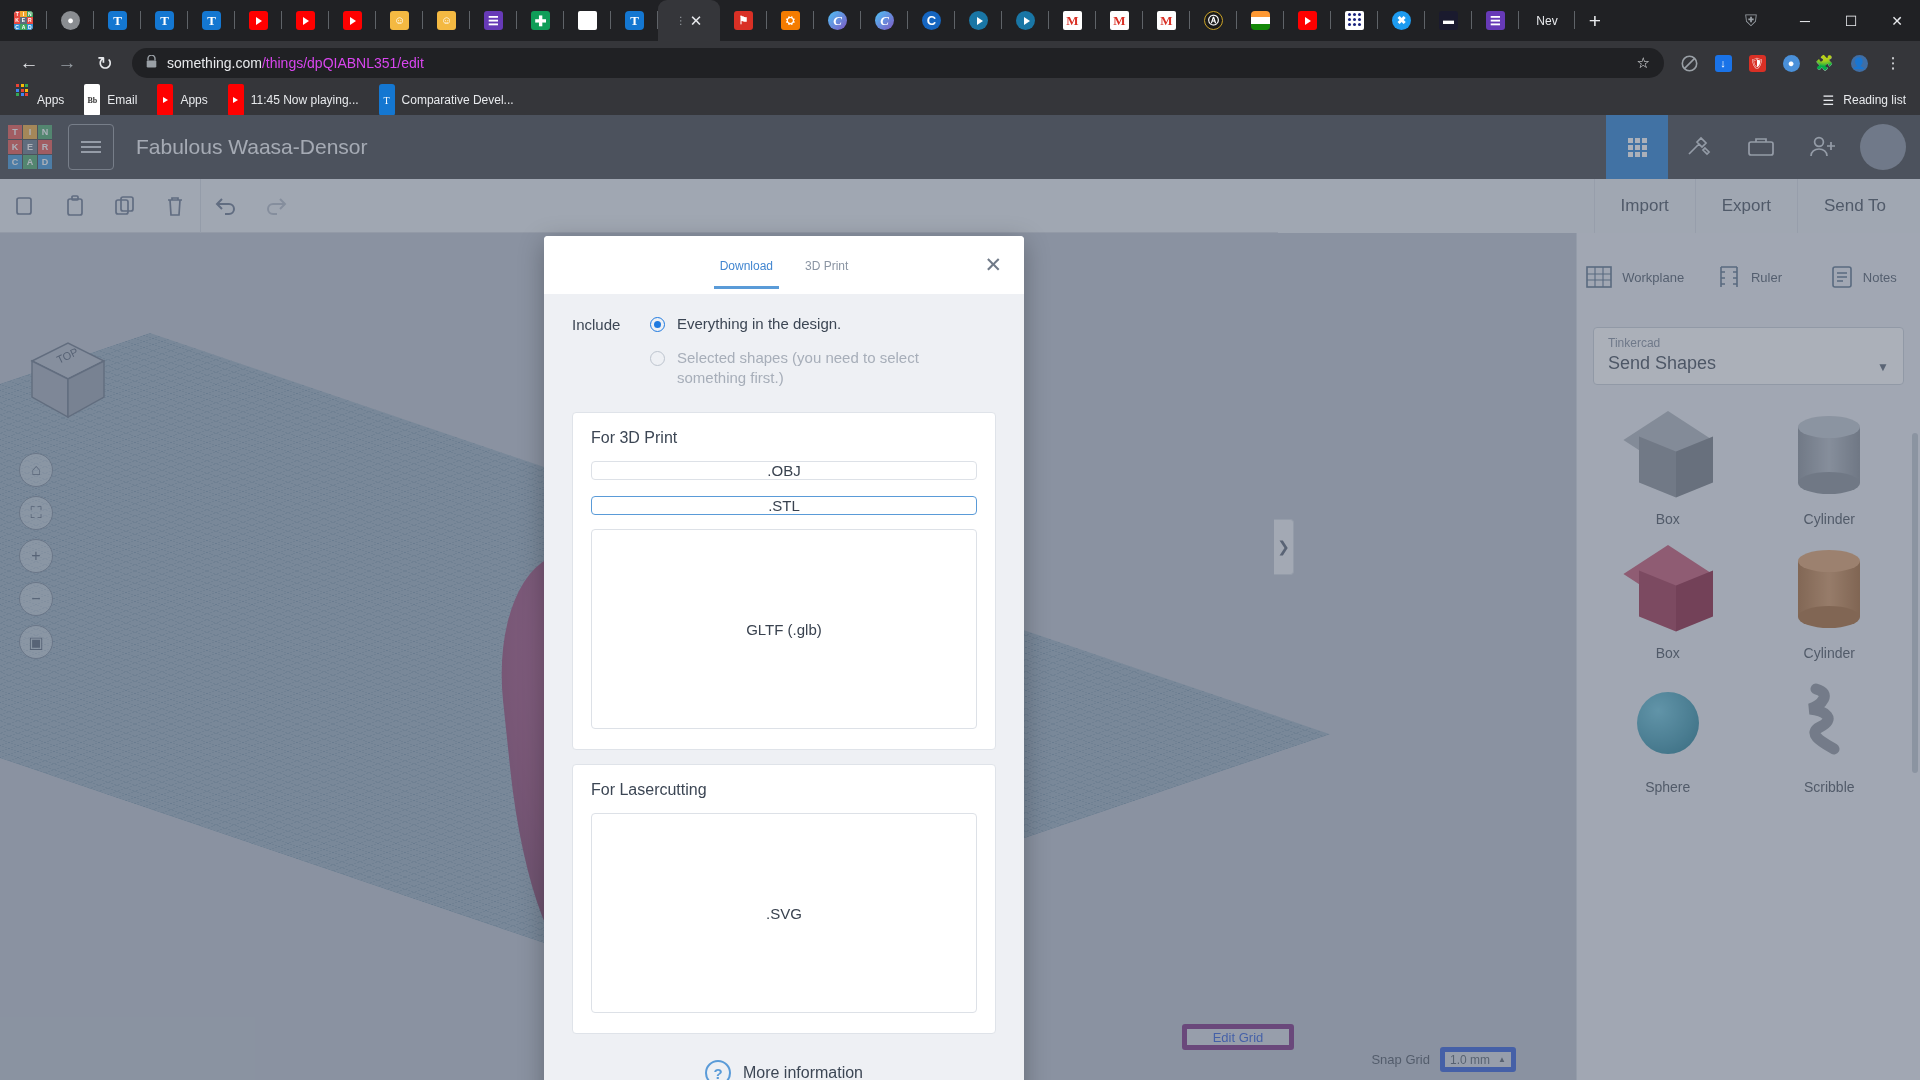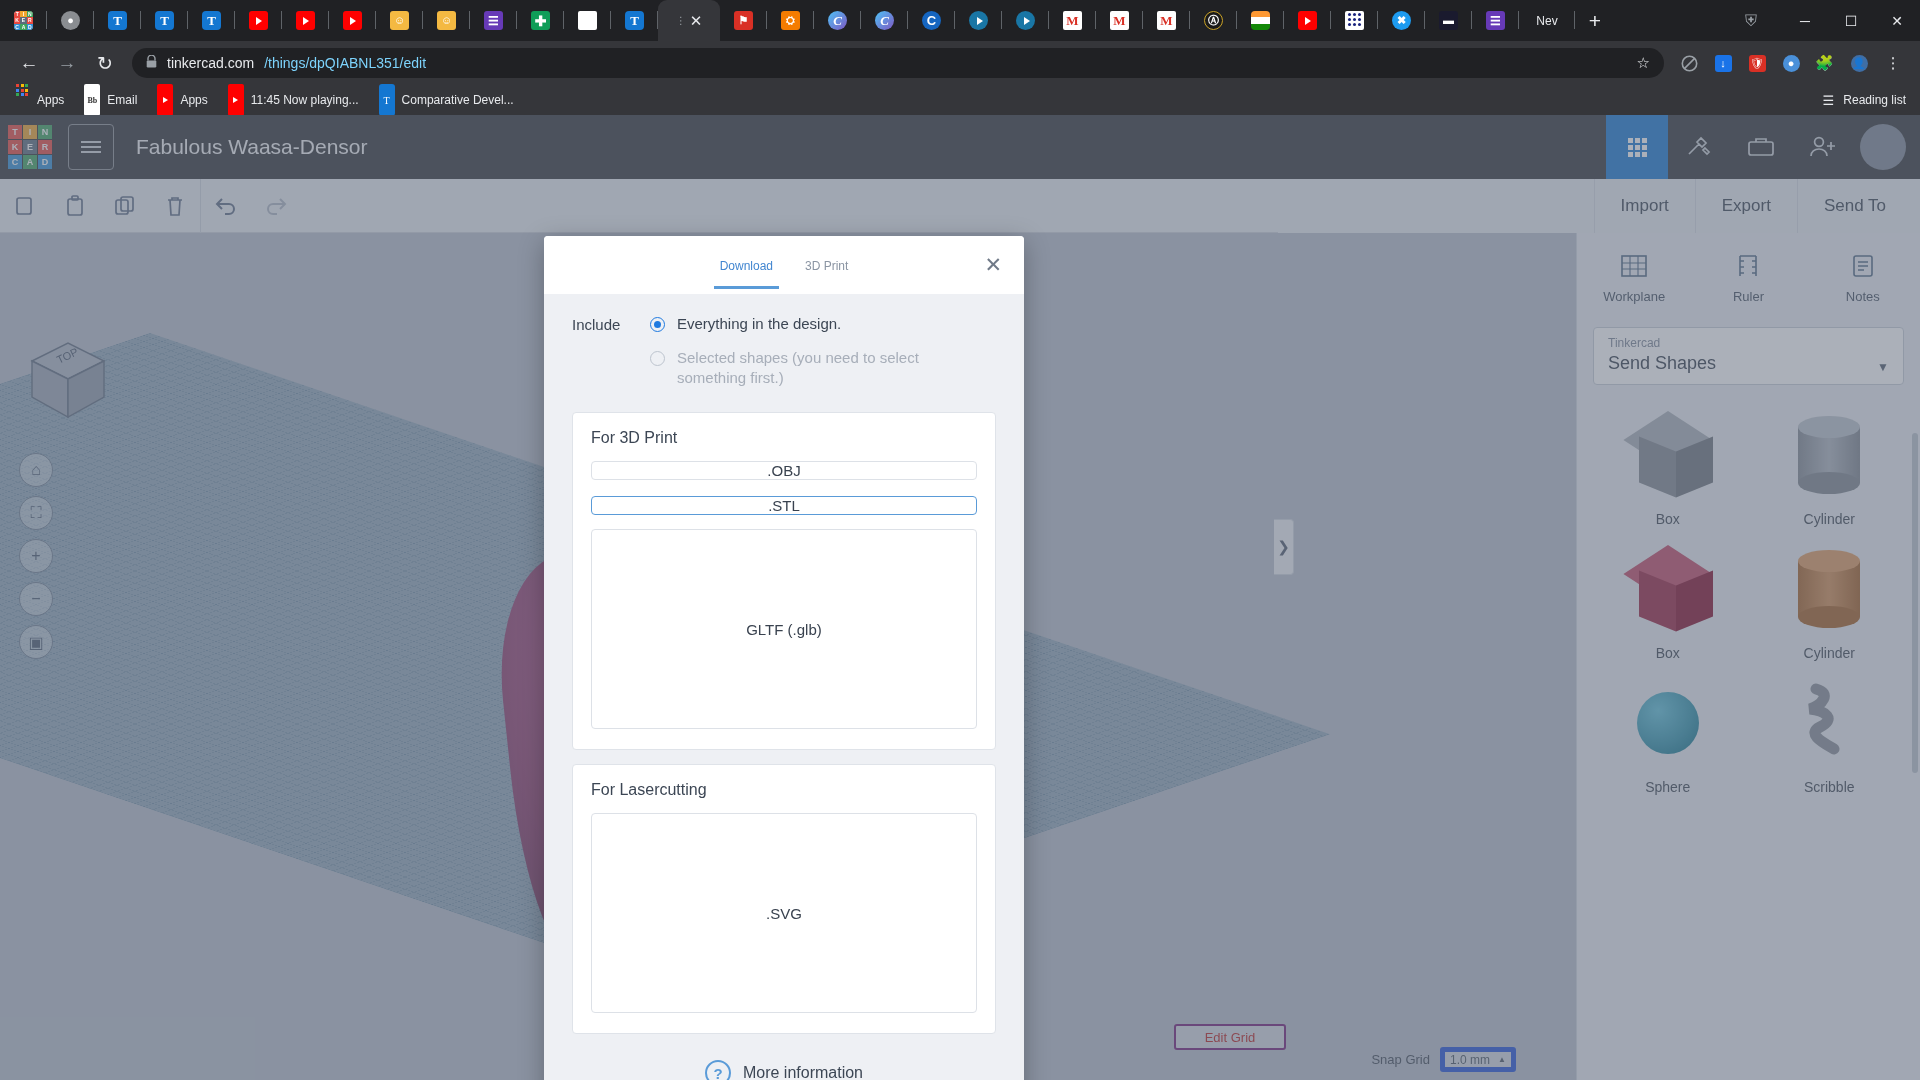--- a/index.html
+++ b/index.html
@@ -79,21 +79,21 @@
   }
   .navicon { width: 38px; height: 38px; display: flex; align-items: center;
     justify-content: center; color: #e8eaed; font-size: 19px; }
   .omnibox {
     flex: 1; height: 30px; background: #202124; border-radius: 16px;
     display: flex; align-items: center; padding: 0 14px; margin: 0 8px;
     min-width: 0;
   }
   .omni-lock { color: #9aa0a6; font-size: 12px; margin-right: 10px; }
   .omni-url { font-size: 14px; color: #e8eaed; white-space: nowrap; }
-  .omni-url .dim { color: #7dd3fc; padding-left: 10px; }
+  .omni-url .dim { color: #d946ef; }
   .omni-star { color: #e8eaed; font-size: 15px; margin-left: auto; padding-left: 10px;}
   .navbar-right { display: flex; align-items: center; }
   .nri { width: 34px; height: 34px; display: flex; align-items: center;
     justify-content: center; font-size: 15px; color: #e8eaed; }
   .ext-sq { width: 17px; height: 17px; border-radius: 3px;
     display: flex; align-items: center; justify-content: center; font-size: 11px; color:#fff;}
 
   .bookmarks {
     position: absolute; top: 85px; left: 0; width: 1920px; height: 30px;
     background: #35363a; display: flex; align-items: center; padding: 0 14px;
@@ -174,38 +174,38 @@
   .shape-obj {
     position: absolute; left: 510px; top: 320px; width: 150px; height: 420px;
     background: radial-gradient(ellipse at 40% 30%, #a64b80 0%, #8e3a6b 45%, #5c2a4d 100%);
     border-radius: 60% 60% 45% 45% / 40% 40% 60% 60%;
     transform: rotate(-6deg);
   }
   .view-cube { position: absolute; left: 18px; top: 100px; width: 98px; height: 95px; }
   .navbtn { position: absolute; left: 19px; width: 34px; height: 34px;
     border-radius: 50%; background: rgba(255,255,255,.35); border: 1.5px solid #6f7f92;
     display:flex; align-items:center; justify-content:center; color:#46566c; font-size:16px;}
-  .edit-grid { position: absolute; right: 290px; bottom: 30px; width: 112px; height: 26px;
-    background: #d3d8e0; border: 2px solid #701a75; border-radius: 3px;
-    display:flex;align-items:center;justify-content:center; font-size:13px;color:#b91c1c;}
+  .edit-grid { position: absolute; right: 282px; bottom: 30px; width: 112px; height: 26px;
+    background: #d3d8e0; border: 5px solid #701a75; border-radius: 3px;
+    display:flex;align-items:center;justify-content:center; font-size:13px;color:#1d4ed8;}
   .snapgrid { position: absolute; right: 60px; bottom: -2px; display:flex;align-items:center;}
   .snapgrid-label { font-size: 13px; color: #3c4654; margin-right: 10px; }
   .snapgrid-val { width: 76px; height: 25px; background: #d3d8e0;
     border: 5px solid #1d4ed8; border-radius: 3px; display:flex;align-items:center;
     justify-content:center; font-size:12px; color:#45515f; gap:8px; }
 
   .side-handle { position: absolute; left: 1274px; top: 404px; width: 20px; height: 56px;
     background: #eef0f4; border: 1px solid #ccd2dc; border-left: none;
     border-radius: 0 4px 4px 0; display:flex;align-items:center;justify-content:center;
     color:#4a5668; font-size:15px; }
 
   .sidebar { position: absolute; top: 118px; left: 1576px; width: 344px; height: 847px;
     background: #e9ecf1; border-left: 1px solid #ccd2dc; }
   .sb-tools { display: flex; height: 88px; }
-  .sb-tool { flex: 1; display:flex; flex-direction: column; align-items:center;
+  .sb-tool { flex: 1; display:flex; flex-direction: row; align-items:center;
     justify-content:center; gap:8px; color:#3f4b5c; font-size:13px; }
   .sb-tool-ico { color:#4a6480; font-size: 24px; height: 30px;
     display:flex;align-items:center;justify-content:center;}
   .sb-dropdown { margin: 6px 16px 0; background:#fff; border:1px solid #c6ccd6;
     border-radius: 4px; padding: 8px 14px 10px; display:flex; align-items:flex-end; }
   .sb-dd-small { font-size: 12px; color: #7b8596; }
   .sb-dd-main { font-size: 18px; color: #303a48; margin-top: 3px; }
   .sb-dd-caret { margin-left:auto; color:#4c5868; font-size: 12px; }
   .shape-grid { padding: 16px 10px; display: grid; grid-template-columns: 1fr 1fr;
     row-gap: 4px; }
@@ -415,21 +415,21 @@
     <div class="navicon">←</div>
     <div class="navicon" style="color:#9aa0a6">→</div>
     <div class="navicon">↻</div>
     <div class="omnibox">
       <span class="omni-lock">
         <svg width="11" height="13" viewBox="0 0 11 13">
             <path d="M2 5.5V3.6a3.5 3.5 0 017 0v1.9" fill="none" stroke="#9aa0a6" stroke-width="1.4"></path>
             <rect x="0.7" y="5.4" width="9.6" height="7" rx="1.2" fill="#9aa0a6"></rect>
           </svg>
       </span>
-      <span class="omni-url"><span>tinkercad.com</span><span class="dim">/things/dpQIABNL351/edit</span></span>
+      <span class="omni-url"><span>something.com</span><span class="dim">/things/dpQIABNL351/edit</span></span>
       <span class="omni-star">☆</span>
     </div>
     <div class="navbar-right">
       <div class="nri">
           <svg width="17" height="17" viewBox="0 0 17 17">
             <circle cx="8.5" cy="8.5" r="7.2" fill="none" stroke="#9aa0a6" stroke-width="1.6"></circle>
             <line x1="3.4" y1="13.6" x2="13.6" y2="3.4" stroke="#9aa0a6" stroke-width="1.6"></line>
           </svg>
         </div>
       <div class="nri">

